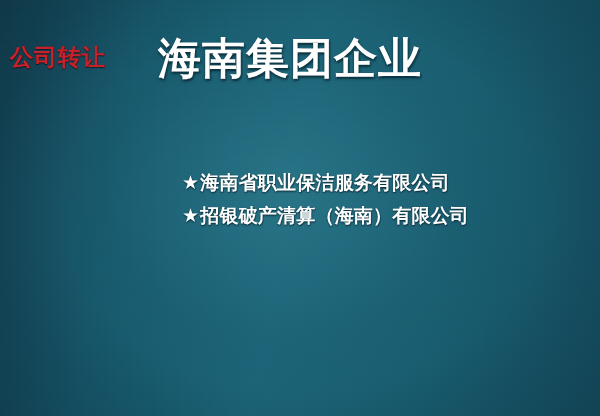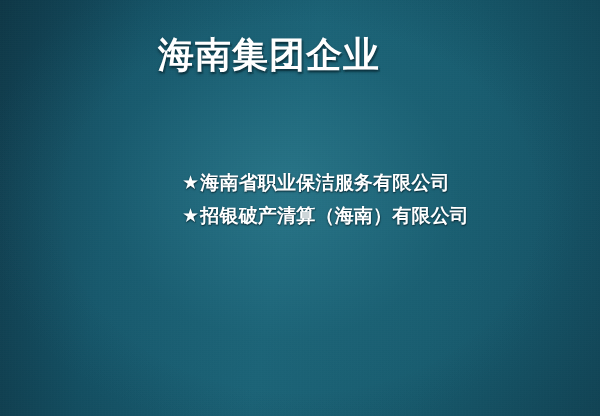--- a/index.html
+++ b/index.html
@@ -68,21 +68,21 @@
     color: #c8212b;
     text-shadow: 0 1px 1px rgba(0,0,0,0.55), 1px 0 0 rgba(120,14,20,0.6);
     white-space: nowrap;
     line-height: 1;
   }
 
   .main-title {
     position: absolute;
     left: 158px;
     top: 0px;
-    font-size: 36px;
+    font-size: 43px;
     font-weight: bold;
     color: #ffffff;
     letter-spacing: 1px;
     line-height: 1.05;
     white-space: nowrap;
     text-shadow:
       0 2px 3px rgba(3,26,35,0.65),
       2px 2px 0 rgba(11,48,61,0.35);
   }
 
@@ -118,20 +118,21 @@
 
 <div id="poster">
 
   <div class="bg-base"></div>
   <div class="bg-vignette"></div>
   <div class="bg-grain"></div>
 
   <div class="content">
 
     <div class="header">
+      <div class="badge">公司转让</div>
       <div class="main-title">海南集团企业</div>
     </div>
 
     <ul class="company-list">
       <li class="company-item">
         <span class="star">★</span><span>海南省职业保洁服务有限公司</span>
       </li>
       <li class="company-item">
         <span class="star">★</span><span>招银破产清算（海南）有限公司</span>
       </li>

